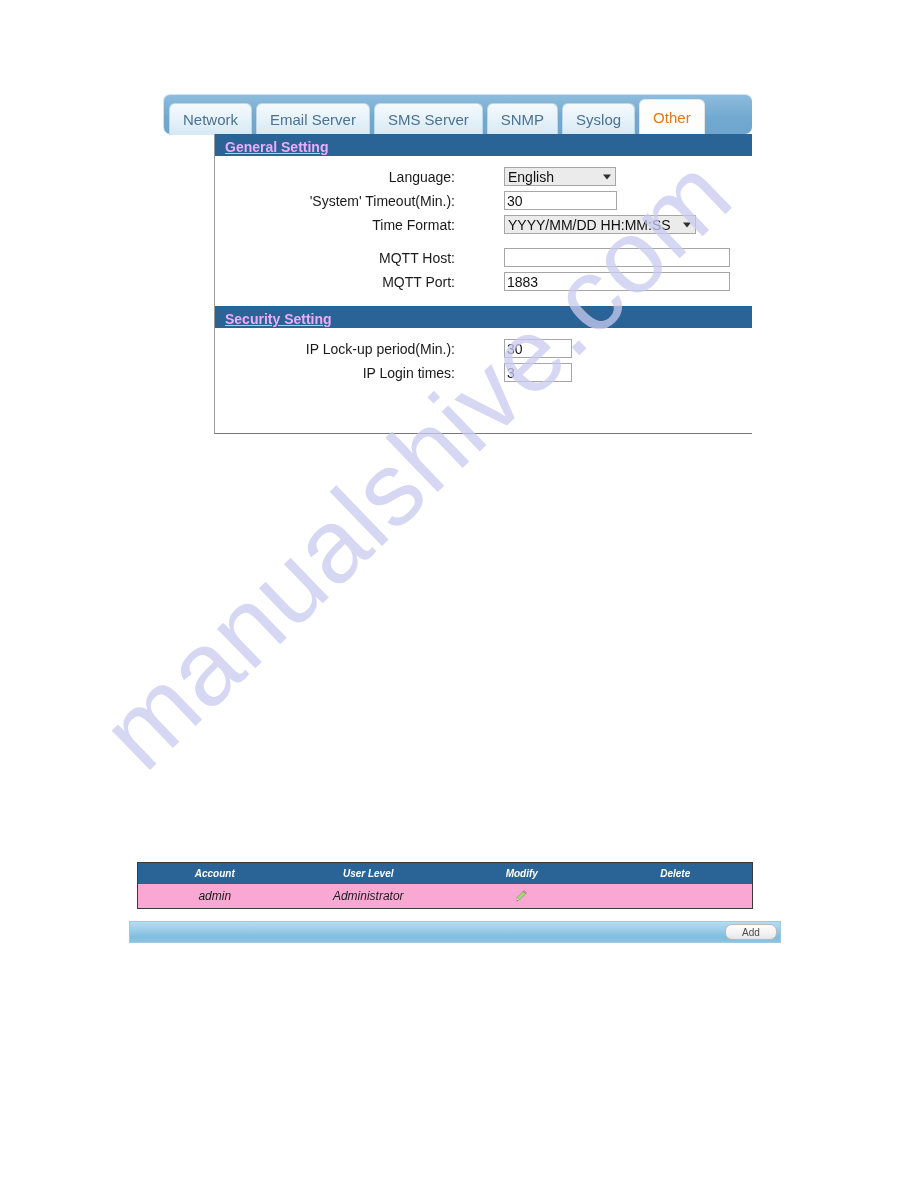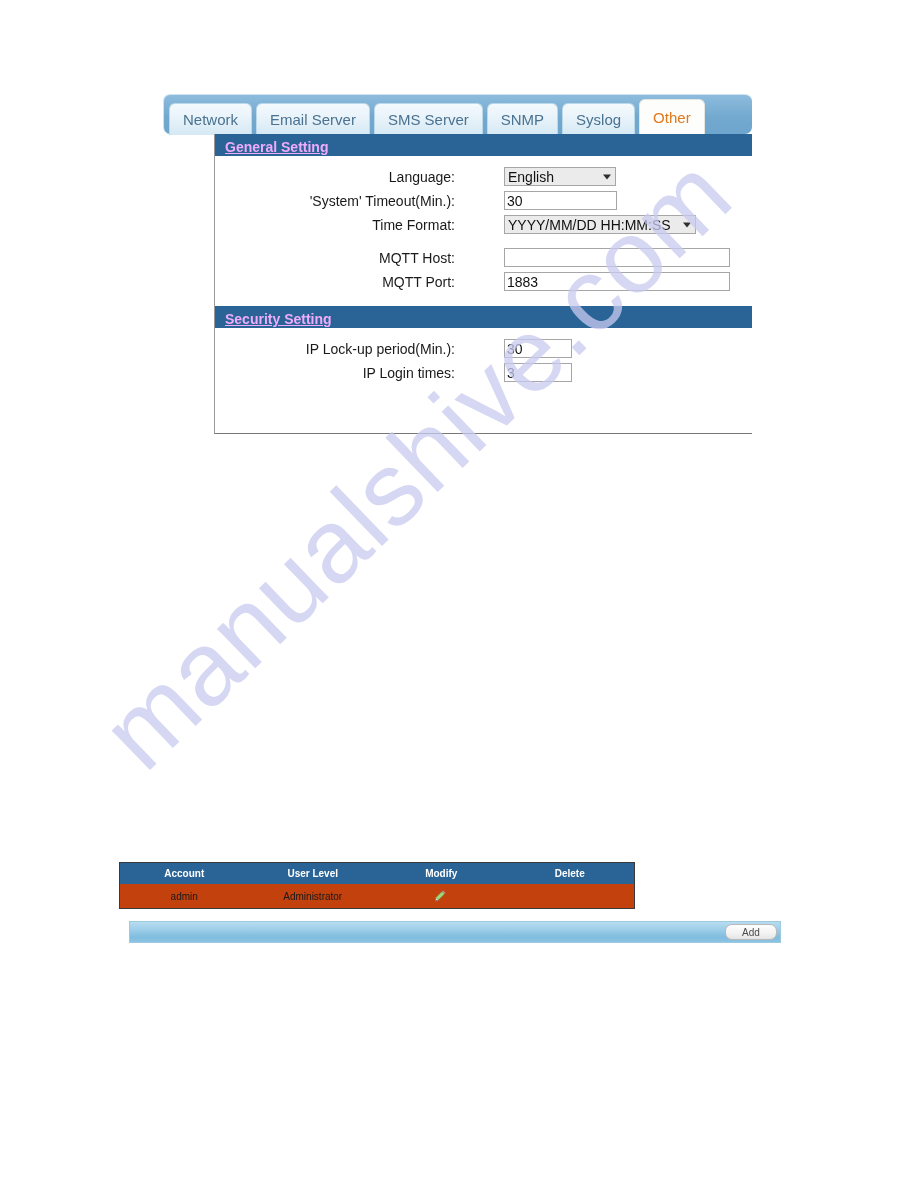--- a/index.html
+++ b/index.html
@@ -172,44 +172,45 @@
     height: 0;
     border-left: 4px solid transparent;
     border-right: 4px solid transparent;
     border-top: 5px solid #2f2f2f;
   }
   .gap { height: 9px; }
 
   
   #acct-wrap {
     position: absolute;
-    left: 119px;
+    left: 137px;
     top: 862px;
-    width: 516px;
+    width: 616px;
     z-index: 3;
+    font-style: italic;
   }
   table.acct {
     width: 100%;
     border-collapse: collapse;
     table-layout: fixed;
     border: 1px solid #3a3a3a;
   }
   table.acct thead th {
     background: #2a6496;
     color: #ffffff;
     font-size: 10px;
     font-weight: bold;
     height: 19px;
     text-align: center;
     border: none;
   }
   table.acct tbody td {
-    background: #c2410c;
+    background: #f9a8d4;
     color: #1a1a1a;
-    font-size: 10px;
+    font-size: 12px;
     height: 22px;
     text-align: center;
     border: none;
   }
   .pencil-icon {
     display: inline-block;
     width: 14px;
     height: 14px;
     vertical-align: middle;
     cursor: pointer;

